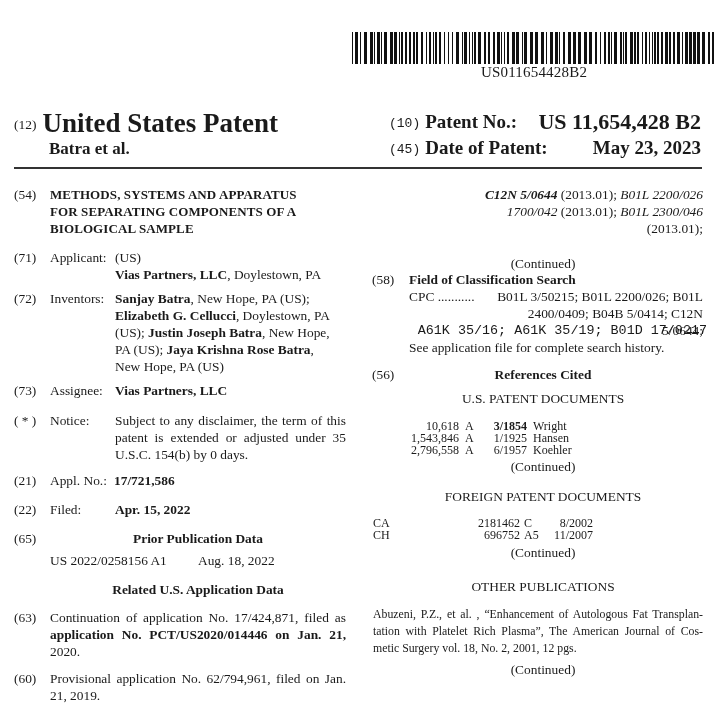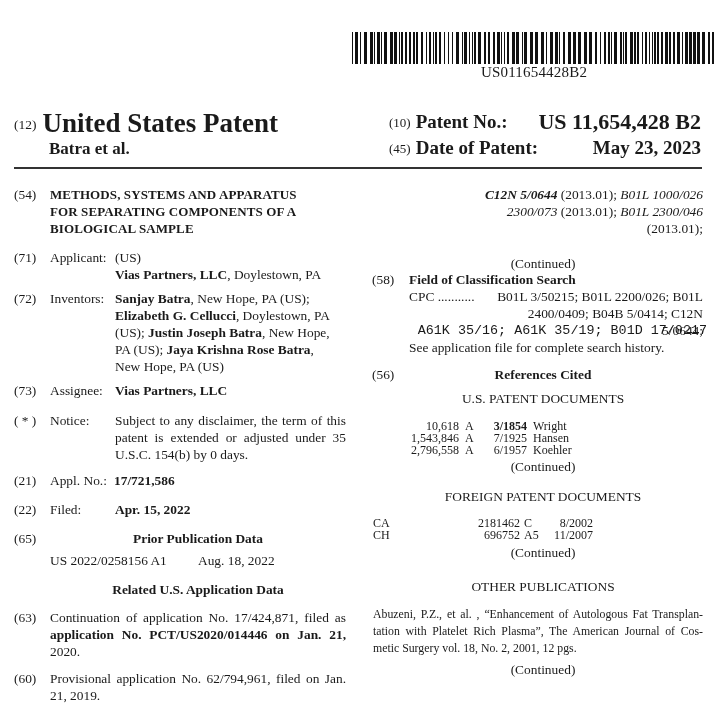--- a/index.html
+++ b/index.html
@@ -12,21 +12,21 @@
   #barcode span { display: block; height: 100%; background: #111; }
   #barcode-text { left: 352px; top: 64px; width: 364px; text-align: center; font-size: 15px; letter-spacing: 0.2px; }
 
   
   .hdr-num { font-size: 13px; font-weight: normal; }
   #hdr-left-title { left: 14px; top: 108px; font-size: 27px; font-weight: bold; line-height: 30px; white-space: nowrap; }
   #hdr-left-title .hdr-num { font-size: 13.5px; margin-right: 6px; vertical-align: 3px; }
   #hdr-left-author { left: 49px; top: 139px; font-size: 17px; font-weight: bold; line-height: 20px; }
   #hdr-right-1 { left: 389px; top: 113px; width: 312px; height: 24px; font-size: 19px; font-weight: bold; }
   #hdr-right-2 { left: 389px; top: 139px; width: 312px; height: 22px; font-size: 19px; font-weight: bold; }
-  .hdr-row .hdr-num { font-size: 13px; margin-right: 5px; vertical-align: 1px; }
+  .hdr-row .hdr-num { font-size: 13px; margin-right: 5px; vertical-align: 1px; font-family: Liberation Mono, monospace; }
   .hdr-row .lbl { position: absolute; left: 0; top: 0; white-space: nowrap; }
   .hdr-row .val { position: absolute; right: 0; top: 0; white-space: nowrap; }
   #hdr-right-1 .val { font-size: 22px; }
   #hdr-rule { left: 14px; top: 167px; width: 688px; height: 1.5px; background: #333; }
 
   
   .entry { position: absolute; left: 14px; width: 332px; }
   .entry .code { position: absolute; left: 0; top: 0; }
   .entry .body { position: absolute; left: 36px; right: 0; top: 0; }
   .entry .lab { position: absolute; left: 36px; top: 0; }
@@ -317,22 +317,22 @@
 
 <div class="entry" style="top:670px;height:36px;">
   <span class="code">(60)</span>
   <div class="body">
     <div style="text-align:justify;text-align-last:justify;">Provisional application No. 62/794,961, filed on Jan.</div>
     <div>21, 2019.</div>
   </div>
 </div>
 
 <div class="rcol right" style="top:186px;">
-  <div><i><b>C12N 5/0644</b></i><span> (2013.01); </span><i>B01L 1000/026</i></div>
-  <div><i>2300/073</i><span> (2013.01); </span><i>B01L 2300/046</i></div>
+  <div><i><b>C12N 5/0644</b></i><span> (2013.01); </span><i>B01L 2200/026</i></div>
+  <div><i>1700/042</i><span> (2013.01); </span><i>B01L 2300/046</i></div>
   <div>(2013.01);</div>
 </div>
 <div class="rcol center" style="top:255px;">(Continued)</div>
 
 <div class="abs" style="left:372px;top:271px;width:336px;height:80px;">
   <span style="position:absolute;left:0;top:0;">(58)</span>
   <b style="position:absolute;left:37px;top:0;">Field of Classification Search</b>
   <span style="position:absolute;left:37px;top:17px;">CPC ...........</span>
   <div style="position:absolute;left:120px;right:5px;top:17px;text-align:right;">
     <div>B01L 3/50215; B01L 2200/026; B01L</div>
@@ -349,21 +349,21 @@
 <div class="abs" style="left:383px;top:419px;width:320px;height:44px;">
   <div class="ref-row" style="top:0;left:0;width:300px;">
     <span style="position:absolute;right:224px;">10,618</span>
     <span style="position:absolute;left:82px;">A</span>
     <span style="position:absolute;right:156px;font-weight:bold;">3/1854</span>
     <span style="position:absolute;left:150px;">Wright</span>
   </div>
   <div class="ref-row" style="top:12px;left:0;width:300px;">
     <span style="position:absolute;right:224px;">1,543,846</span>
     <span style="position:absolute;left:82px;">A</span>
-    <span style="position:absolute;right:156px;">7/1925</span>
+    <span style="position:absolute;right:156px;">1/1925</span>
     <span style="position:absolute;left:150px;">Hansen</span>
   </div>
   <div class="ref-row" style="top:24px;left:0;width:300px;">
     <span style="position:absolute;right:224px;">2,796,558</span>
     <span style="position:absolute;left:82px;">A</span>
     <span style="position:absolute;right:156px;">6/1957</span>
     <span style="position:absolute;left:150px;">Koehler</span>
   </div>
 </div>
 <div class="rcol center" style="top:458px;">(Continued)</div>

